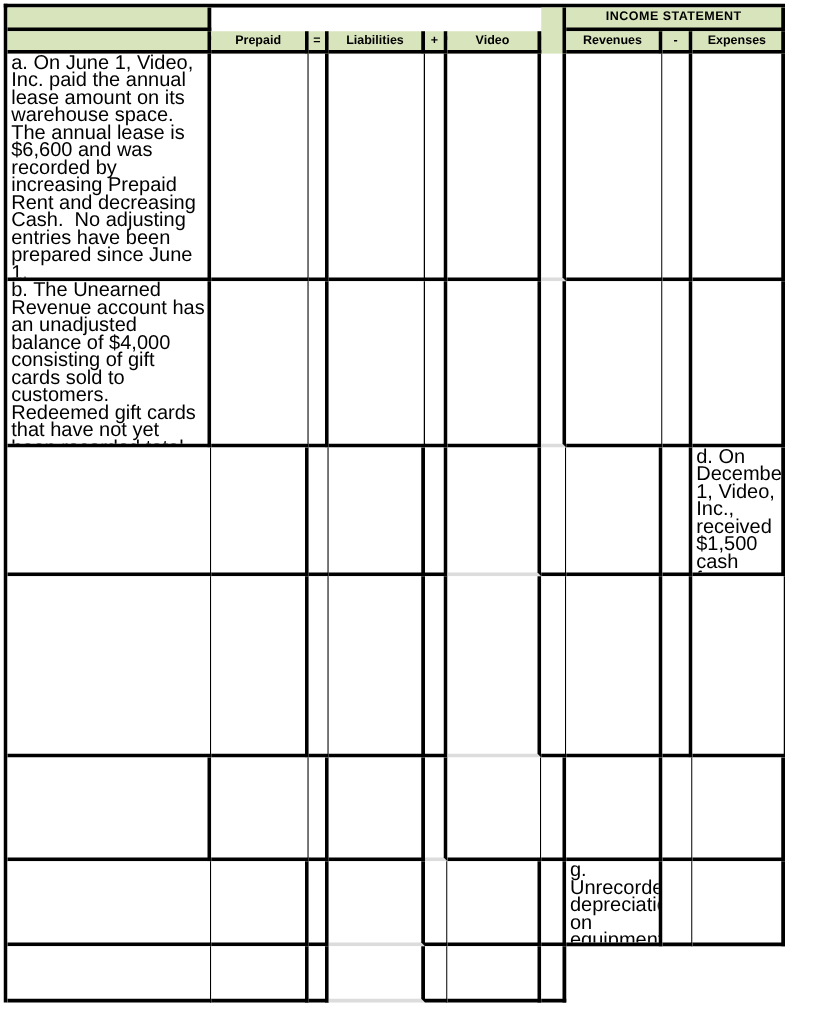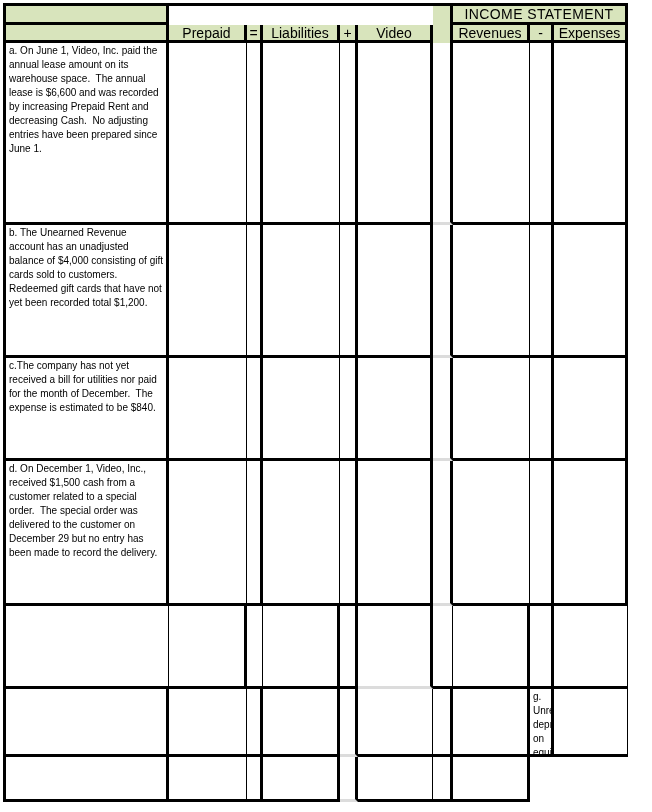--- a/index.html
+++ b/index.html
@@ -15,32 +15,32 @@
     border-top:3px solid #000; border-left:3px solid #000;
     background:#fff;
   }
   .cell {
     box-sizing:border-box; overflow:hidden; background:#fff;
     border-right:3px solid #000; border-bottom:3px solid #000;
   }
   .thin { border-right-width:1px; }
   .head {
     background:#d8e4bc; display:flex; align-items:center; justify-content:center;
-    font-size:14px; font-weight:normal; line-height:1;
+    font-size:10px; font-weight:bold; line-height:1;
   }
   .section-title { letter-spacing:0.4px; }
   .bs-title { grid-column:2 / 7; font-weight:normal; font-size:11.5px;margin-top:23px; }
   .is-title { grid-column:8 / 11; }
   .gap-head {
     grid-column:7; grid-row:1 / 3; background:#d8e4bc;
     border-bottom:none;
   }
   .gap-body { border-bottom:3px solid #dcdcdc; }
   .scenario {
-    font-size:10px; line-height:14px; padding:1px 2px 0 3px;
+    font-size:16px; line-height:14px; padding:1px 2px 0 3px;
     white-space:pre-wrap; text-align:left;
   }
   .justify { text-align:justify; }
 </style>
 </head>
 <body>
 
 <div class="sheet">
 
   <div class="cell head"></div>
@@ -73,21 +73,20 @@
   <div class="cell thin"></div>
   <div class="cell"></div>
   <div class="cell thin"></div>
   <div class="cell"></div>
   <div class="cell"></div>
   <div class="cell gap-body"></div>
   <div class="cell thin"></div>
   <div class="cell"></div>
   <div class="cell"></div>
 
-  <div class="cell scenario">c.The company has not yet received a bill for utilities nor paid for the month of December.  The expense is estimated to be $840.</div>
   <div class="cell thin"></div>
   <div class="cell"></div>
   <div class="cell thin"></div>
   <div class="cell"></div>
   <div class="cell"></div>
   <div class="cell gap-body"></div>
   <div class="cell thin"></div>
   <div class="cell"></div>
   <div class="cell"></div>
 

